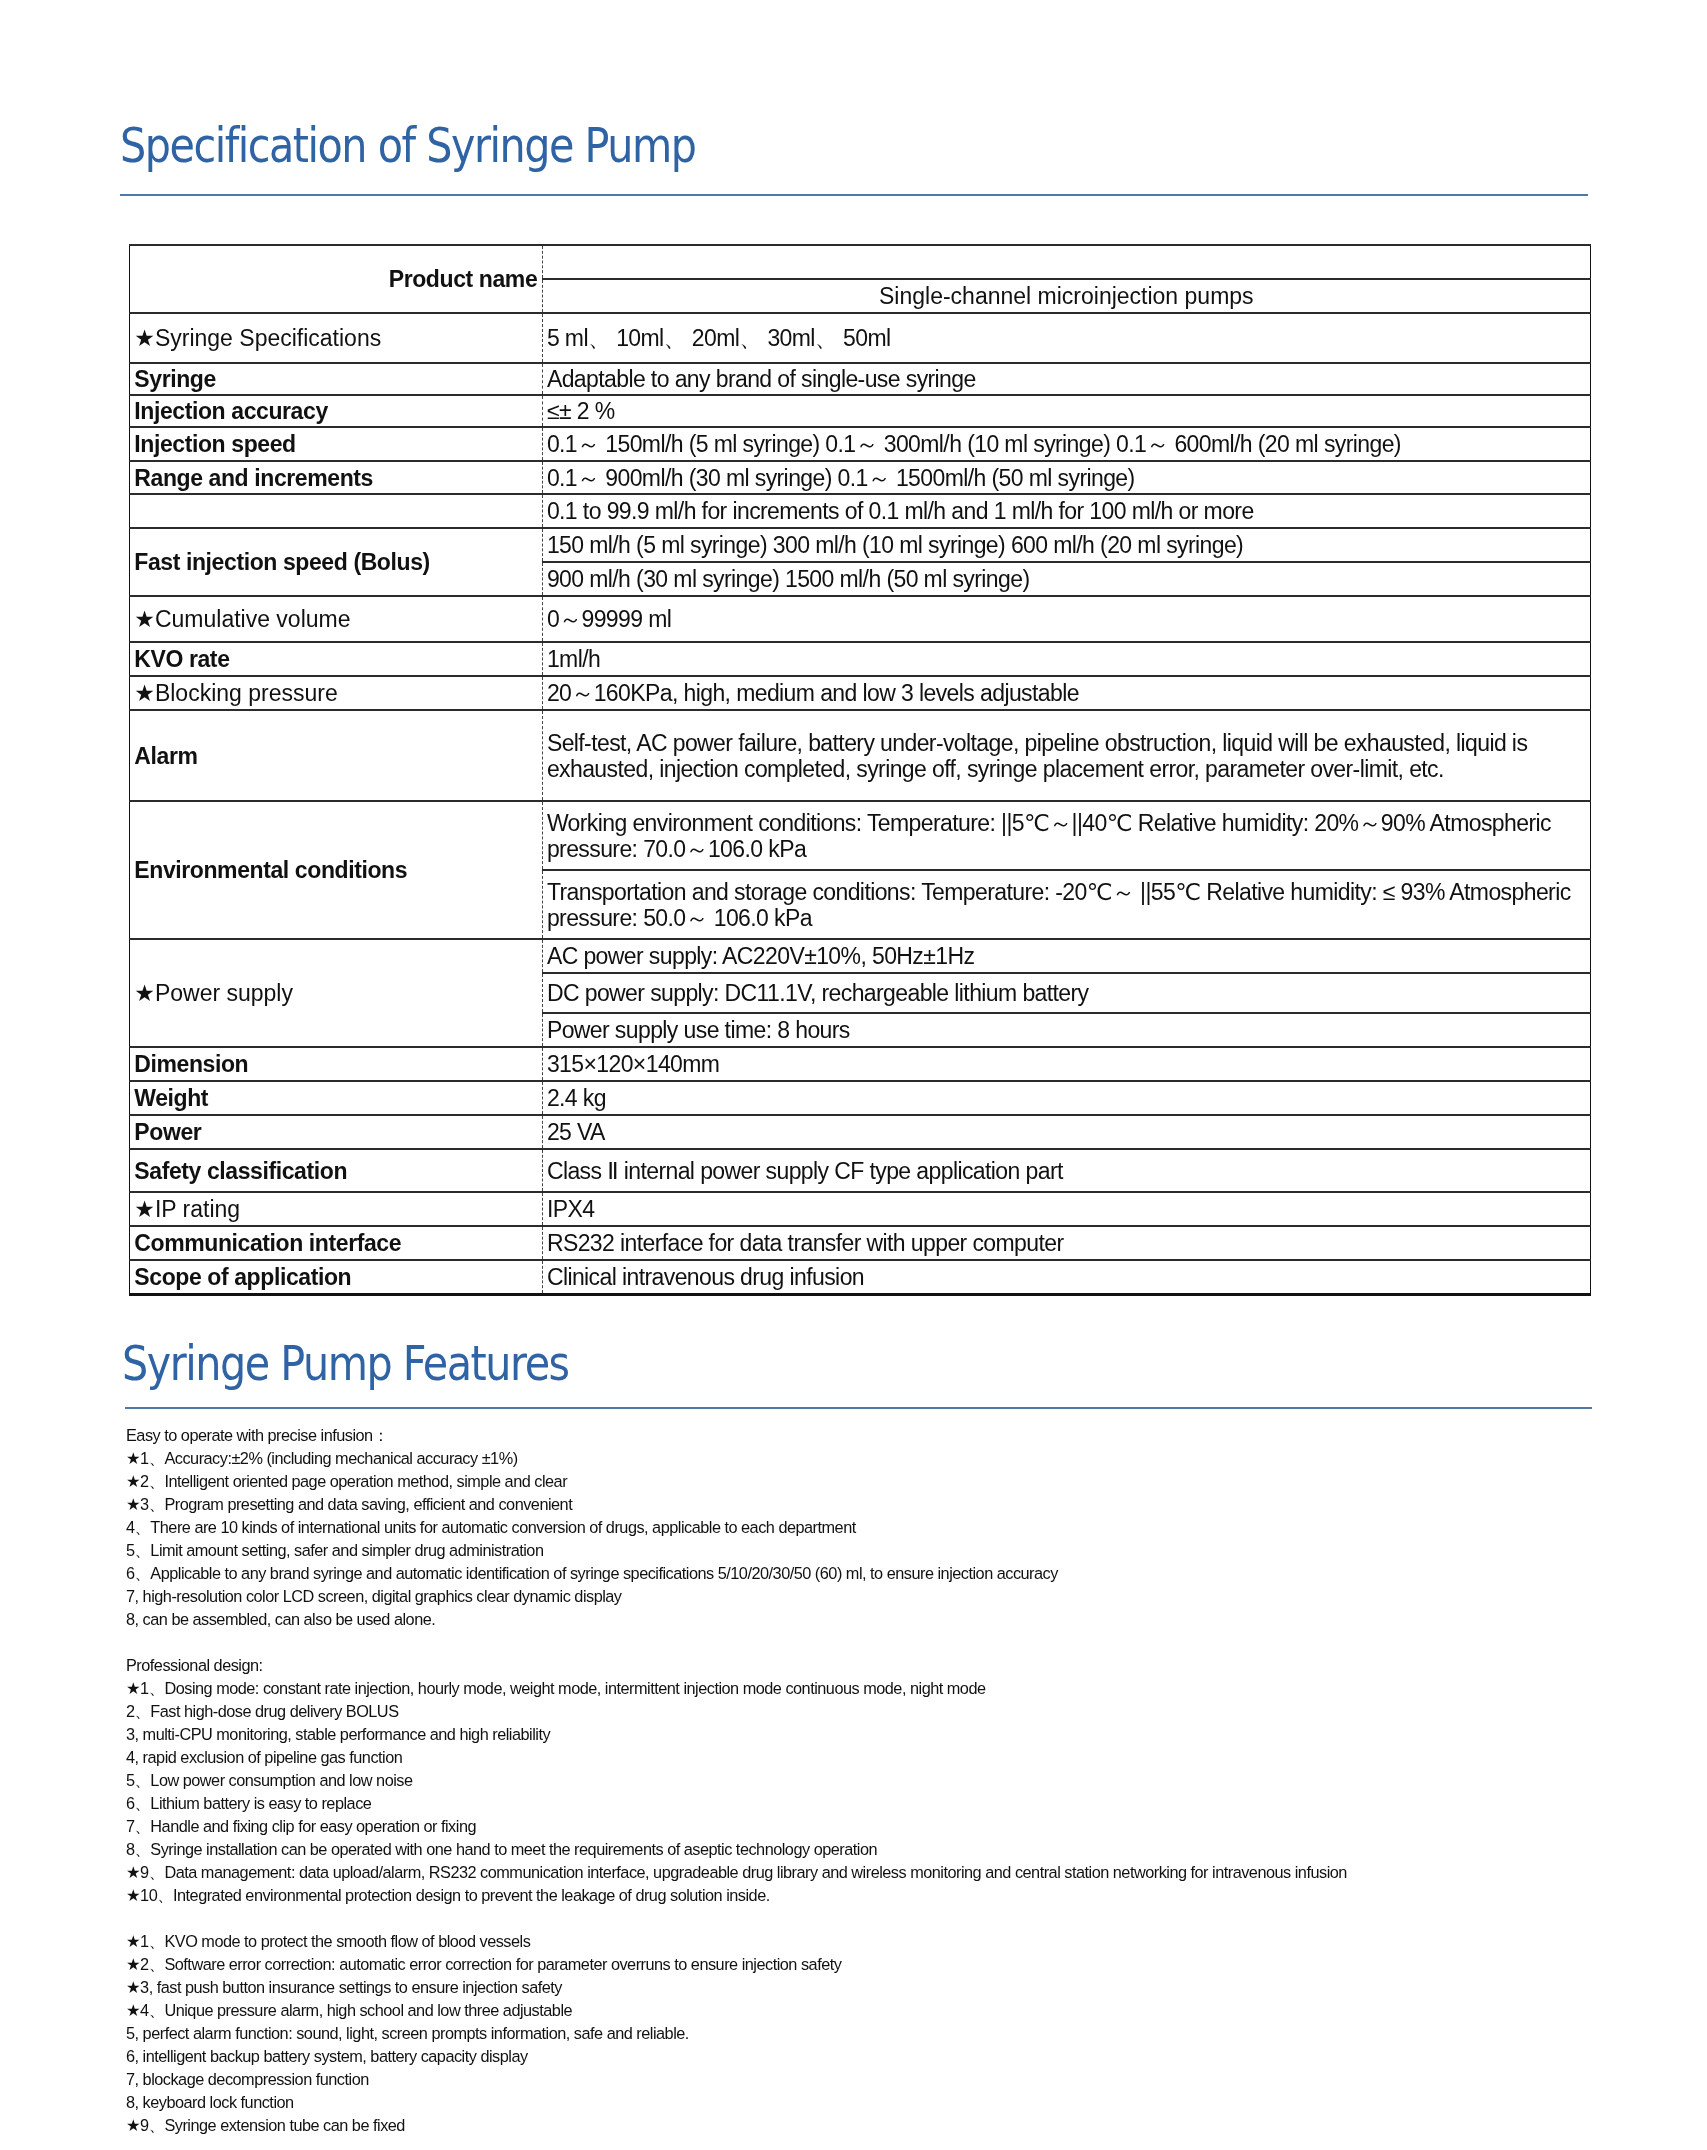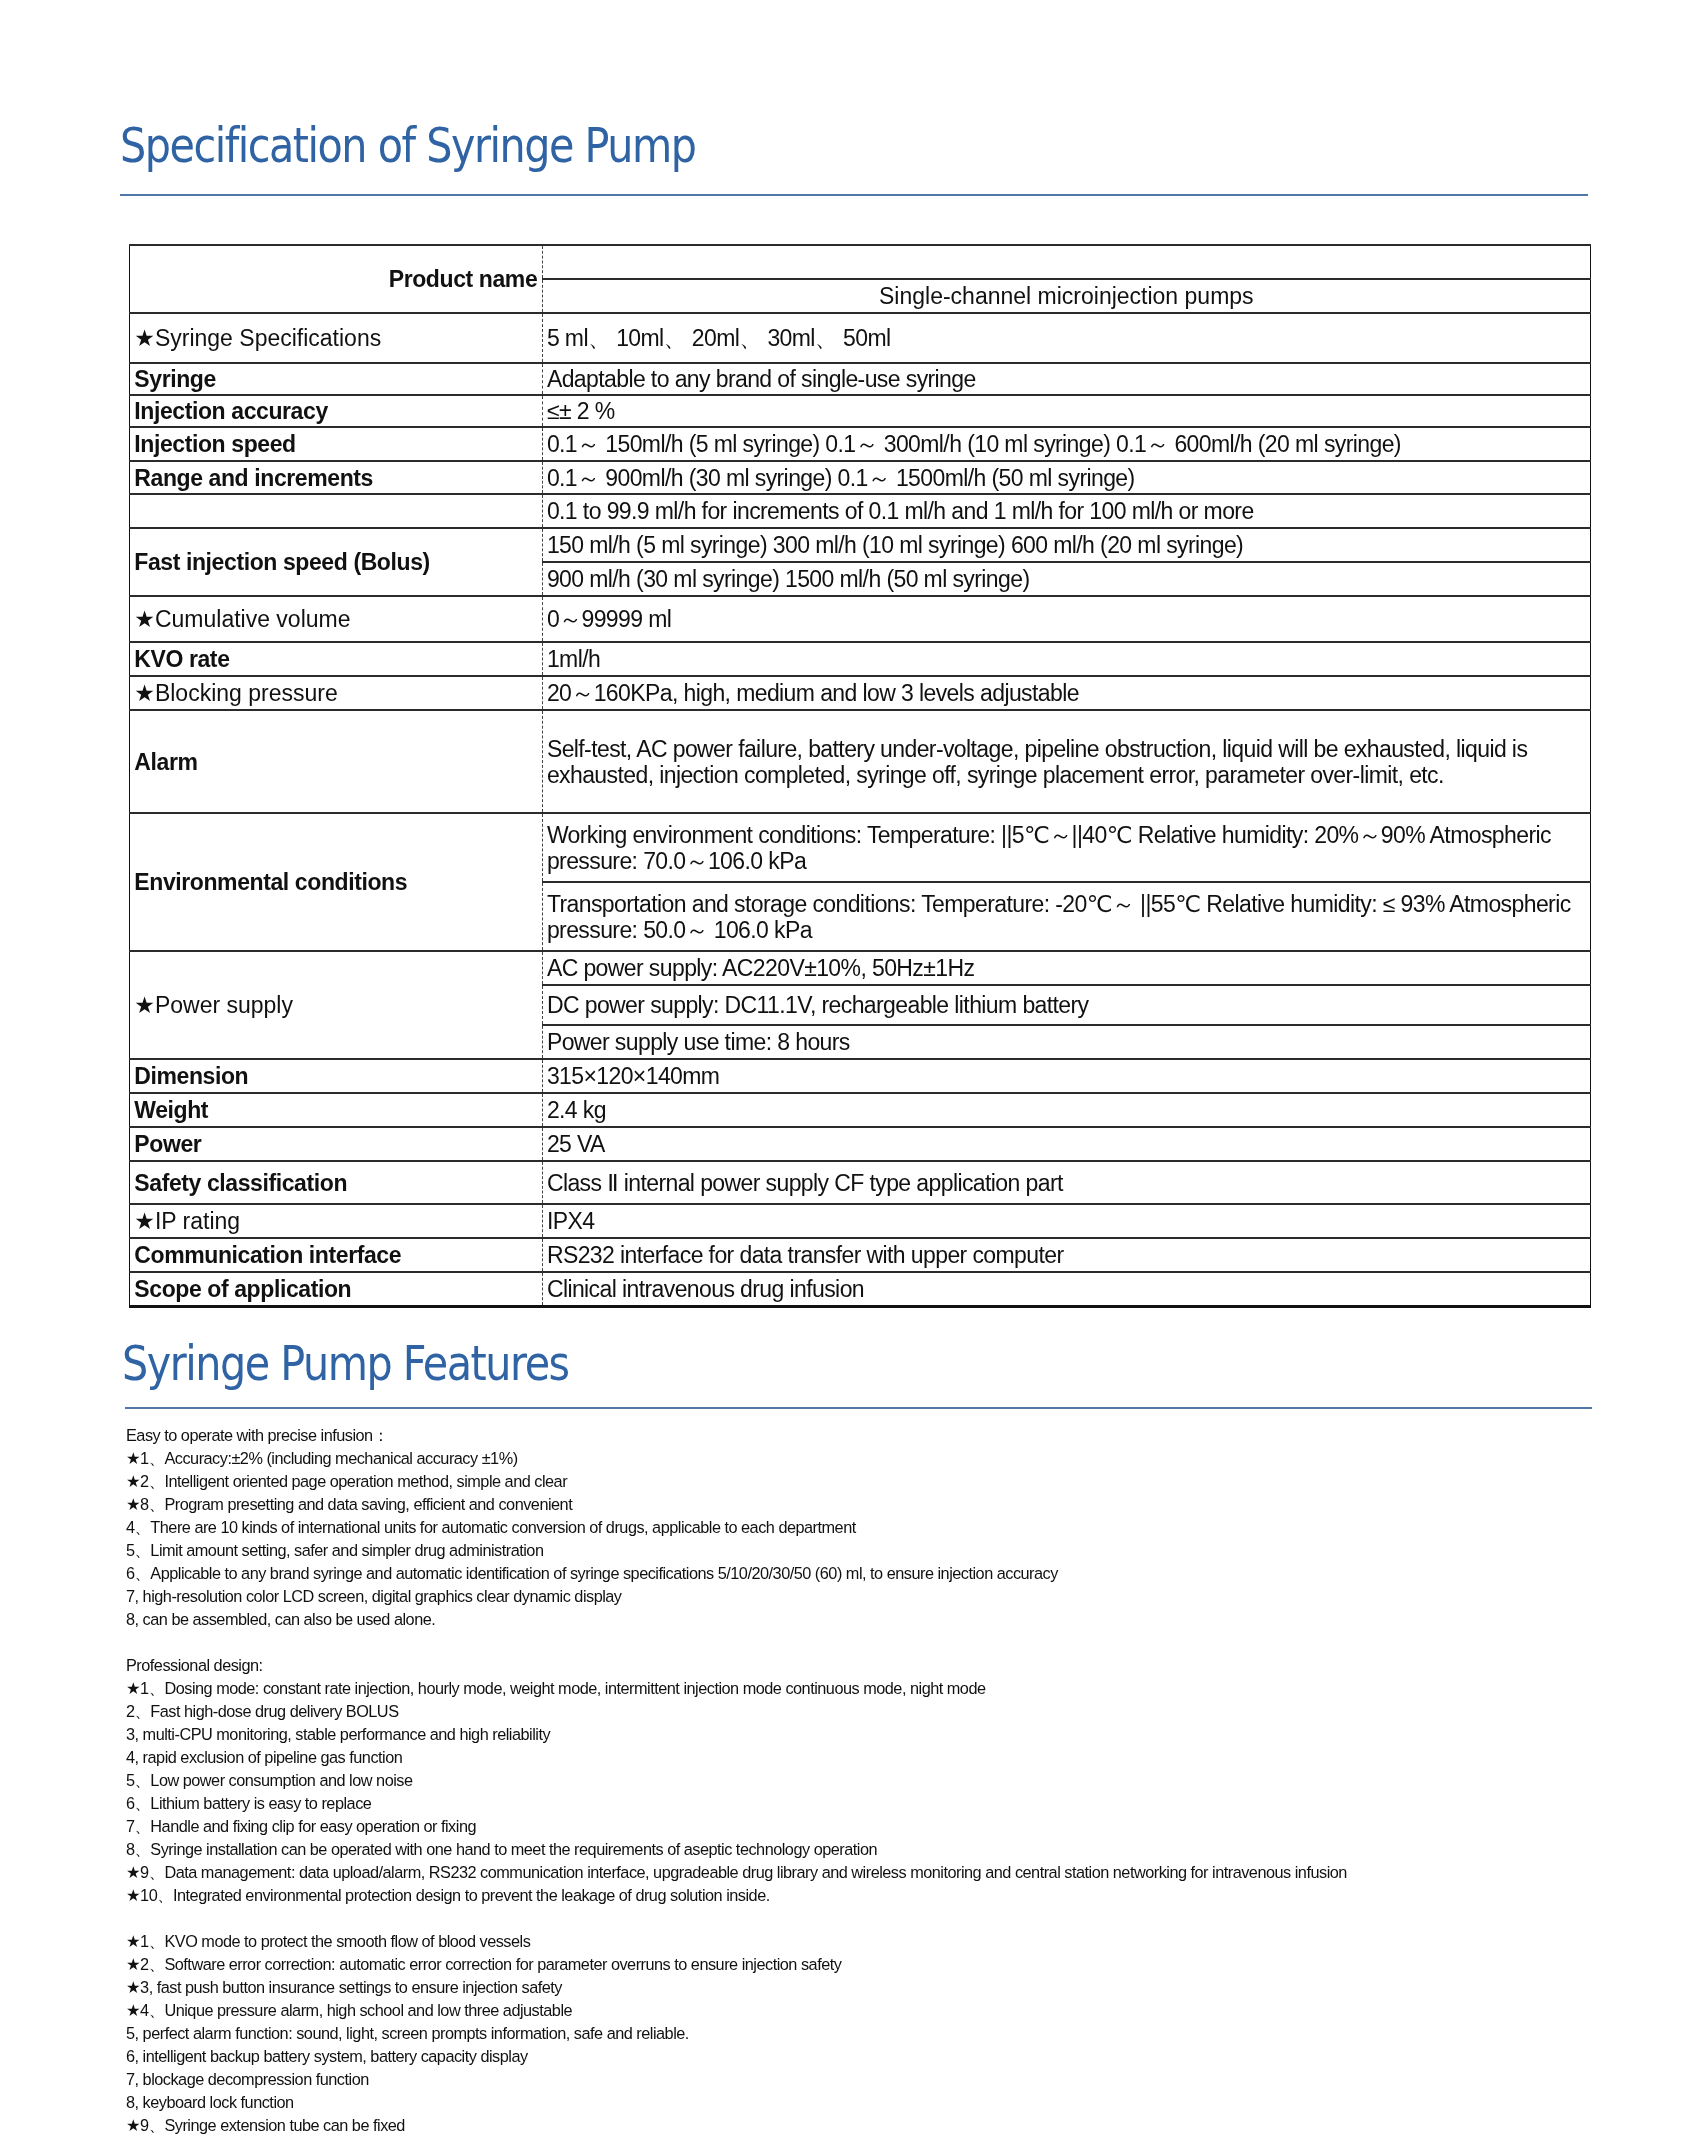--- a/index.html
+++ b/index.html
@@ -81,21 +81,21 @@
       <td class="value n">0～99999 ml</td>
     </tr>
     <tr style="height:34px;">
       <td class="label b">KVO rate</td>
       <td class="value n">1ml/h</td>
     </tr>
     <tr style="height:34px;">
       <td class="label">★Blocking pressure</td>
       <td class="value n">20～160KPa, high, medium and low 3 levels adjustable</td>
     </tr>
-    <tr style="height:103px;">
+    <tr style="height:91px;">
       <td class="label b">Alarm</td>
       <td class="value wrap n">Self-test, AC power failure, battery under-voltage, pipeline obstruction, liquid will be exhausted, liquid is exhausted, injection completed, syringe off, syringe placement error, parameter over-limit, etc.</td>
     </tr>
 
     <tr style="height:69px;">
       <td class="label b" rowspan="2">Environmental conditions</td>
       <td class="value wrap n">Working environment conditions: Temperature: ||5℃～||40℃ Relative humidity: 20%～90% Atmospheric pressure: 70.0～106.0 kPa</td>
     </tr>
     <tr style="height:69px;">
       <td class="value wrap n">Transportation and storage conditions: Temperature: -20℃～ ||55℃ Relative humidity: ≤ 93% Atmospheric pressure: 50.0～ 106.0 kPa</td>
@@ -143,21 +143,21 @@
 </table>
 
 <div class="section-title" style="top:1339px; left:122px;">Syringe Pump Features</div>
 <div class="rule" style="left:125px; top:1407px; width:1467px;"></div>
 
 <div class="features">
   <div class="group">
     <div class="line">Easy to operate with precise infusion：</div>
     <div class="line">★1、Accuracy:±2% (including mechanical accuracy ±1%)</div>
     <div class="line">★2、Intelligent oriented page operation method, simple and clear</div>
-    <div class="line">★8、Program presetting and data saving, efficient and convenient</div>
+    <div class="line">★3、Program presetting and data saving, efficient and convenient</div>
     <div class="line">4、There are 10 kinds of international units for automatic conversion of drugs, applicable to each department</div>
     <div class="line">5、Limit amount setting, safer and simpler drug administration</div>
     <div class="line">6、Applicable to any brand syringe and automatic identification of syringe specifications 5/10/20/30/50 (60) ml, to ensure injection accuracy</div>
     <div class="line">7, high-resolution color LCD screen, digital graphics clear dynamic display</div>
     <div class="line">8, can be assembled, can also be used alone.</div>
   </div>
   <div class="group">
     <div class="line">Professional design:</div>
     <div class="line">★1、Dosing mode: constant rate injection, hourly mode, weight mode, intermittent injection mode continuous mode, night mode</div>
     <div class="line">2、Fast high-dose drug delivery BOLUS</div>

